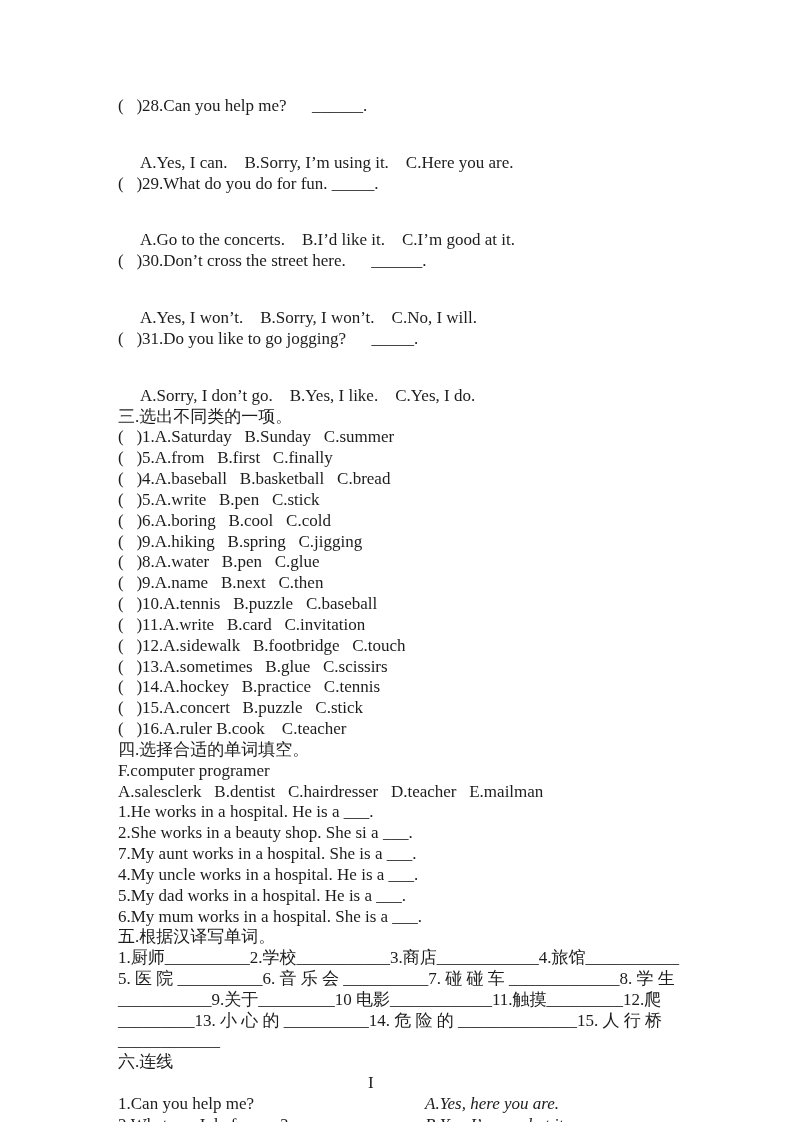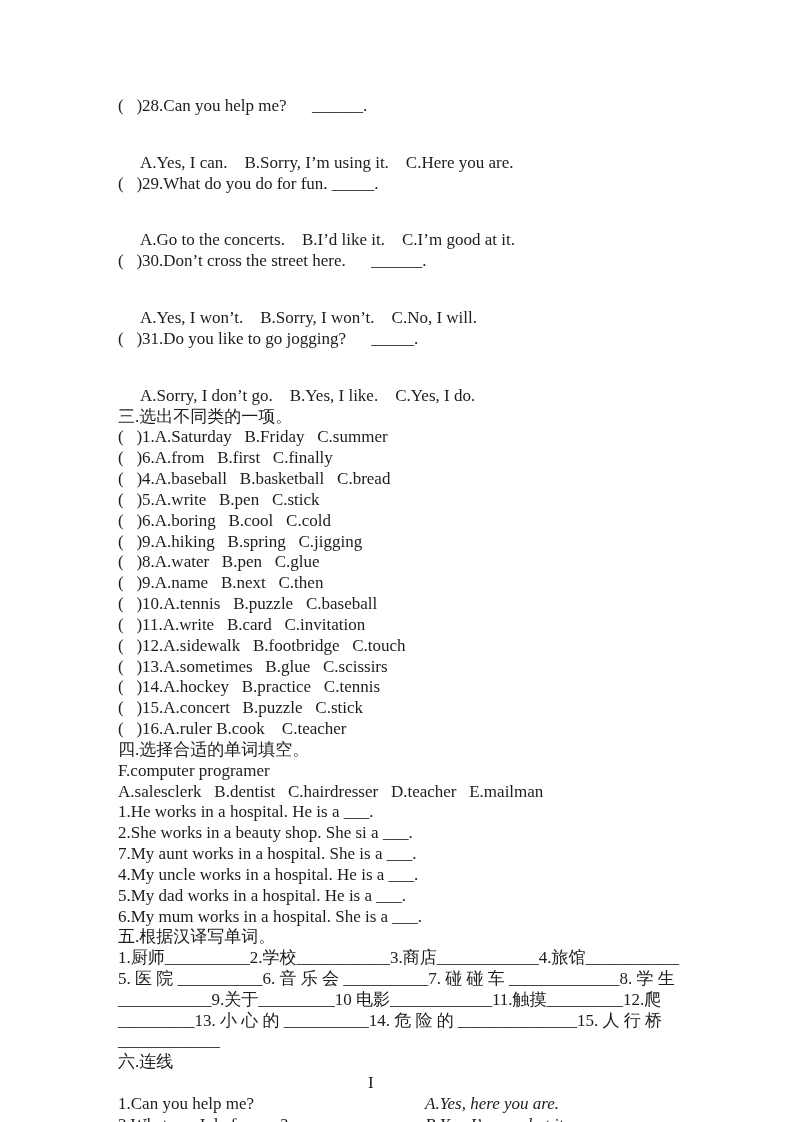--- a/index.html
+++ b/index.html
@@ -48,22 +48,22 @@
   <div class="doc-body" style="color: rgb(28, 28, 28);">
       <div class="line">(   )28.Can you help me?      ______.</div>
       <div class="line indent">A.Yes, I can.    B.Sorry, I’m using it.    C.Here you are.</div>
       <div class="line">(   )29.What do you do for fun. _____.</div>
       <div class="line indent">A.Go to the concerts.    B.I’d like it.    C.I’m good at it.</div>
       <div class="line">(   )30.Don’t cross the street here.      ______.</div>
       <div class="line indent">A.Yes, I won’t.    B.Sorry, I won’t.    C.No, I will.</div>
       <div class="line">(   )31.Do you like to go jogging?      _____.</div>
       <div class="line indent">A.Sorry, I don’t go.    B.Yes, I like.    C.Yes, I do.</div>
       <div class="line">三.选出不同类的一项。</div>
-      <div class="line">(   )1.A.Saturday   B.Friday   C.summer</div>
-      <div class="line">(   )6.A.from   B.first   C.finally</div>
+      <div class="line">(   )1.A.Saturday   B.Sunday   C.summer</div>
+      <div class="line">(   )5.A.from   B.first   C.finally</div>
       <div class="line">(   )4.A.baseball   B.basketball   C.bread</div>
       <div class="line">(   )5.A.write   B.pen   C.stick</div>
       <div class="line">(   )6.A.boring   B.cool   C.cold</div>
       <div class="line">(   )9.A.hiking   B.spring   C.jigging</div>
       <div class="line">(   )8.A.water   B.pen   C.glue</div>
       <div class="line">(   )9.A.name   B.next   C.then</div>
       <div class="line">(   )10.A.tennis   B.puzzle   C.baseball</div>
       <div class="line">(   )11.A.write   B.card   C.invitation</div>
       <div class="line">(   )12.A.sidewalk   B.footbridge   C.touch</div>
       <div class="line">(   )13.A.sometimes   B.glue   C.scissirs</div>

